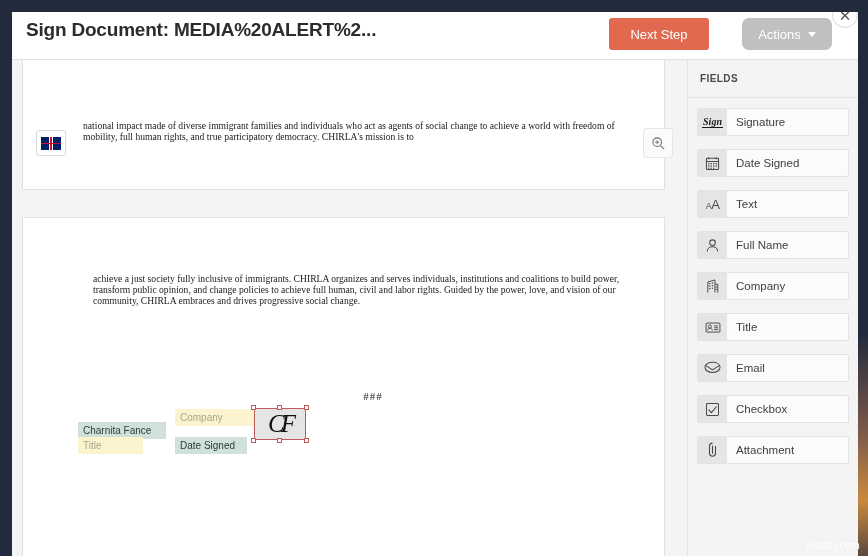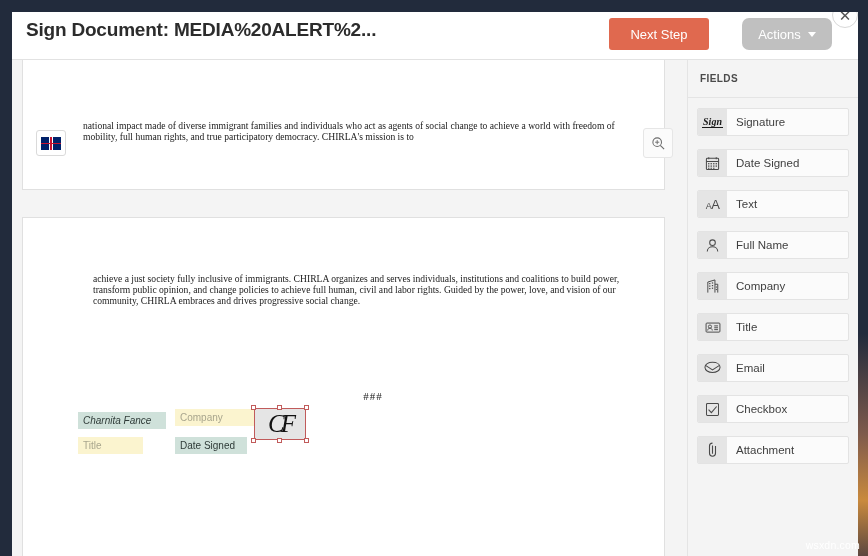--- a/index.html
+++ b/index.html
@@ -242,21 +242,21 @@
     white-space: nowrap;
   }
   .placed-field.filled {
     background: #cfe1da;
     color: #2f3b38;
   }
   .placed-field.empty {
     background: #fbf4cf;
     color: #a9a68e;
   }
-  #pf-name    { left: 55px;  top: 194px; width: 88px; font-style: italic; }
+  #pf-name    { left: 55px;  top: 204px; width: 88px; }
   #pf-company { left: 152px; top: 191px; width: 86px; }
   #pf-title   { left: 55px;  top: 219px; width: 65px; }
   #pf-date    { left: 152px; top: 219px; width: 72px; }
 
   #pf-signature {
     position: absolute;
     left: 231px; top: 190px;
     width: 52px; height: 32px;
     border: 1.5px solid #c15b5b;
     background: #e5e5e5;

